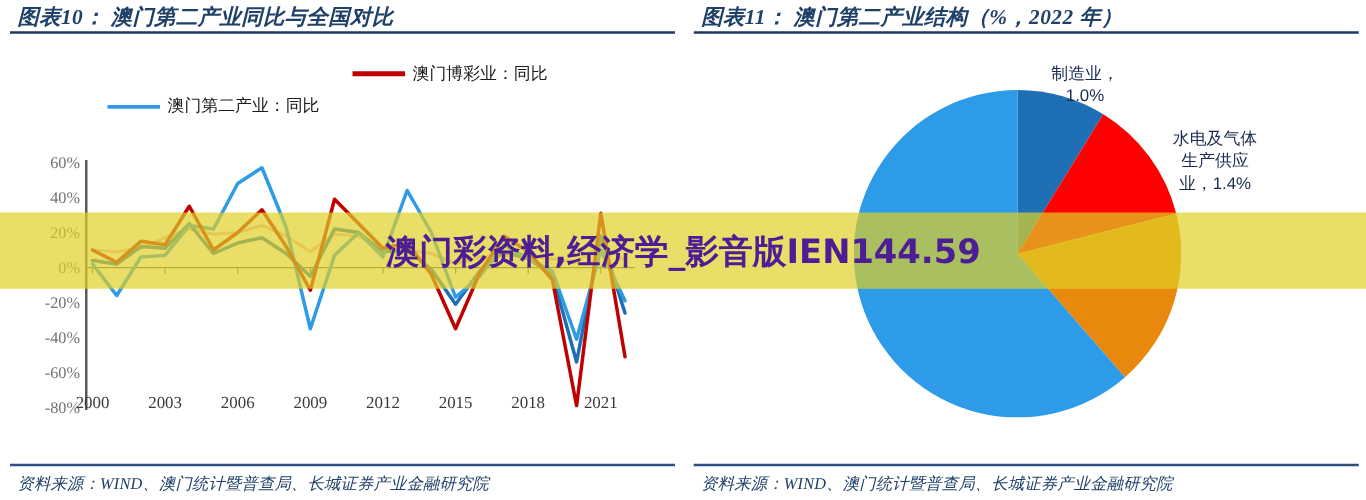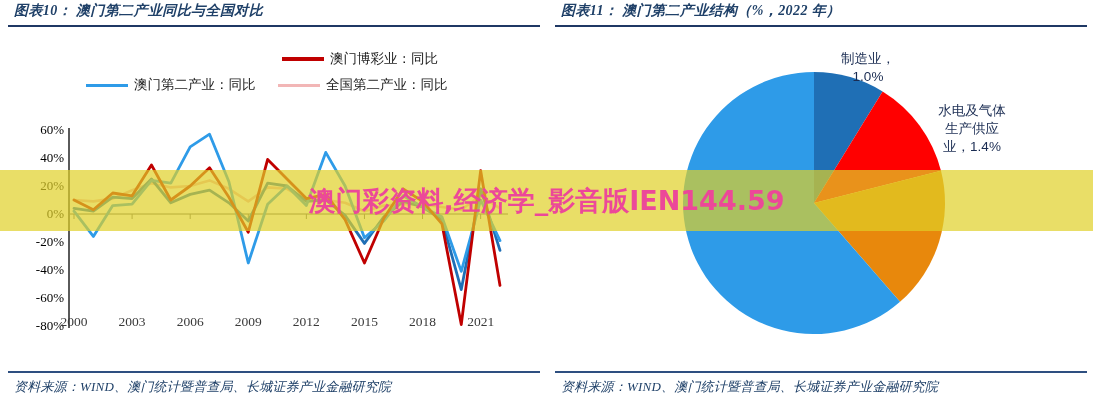--- a/index.html
+++ b/index.html
@@ -14,21 +14,21 @@
 
   
   .panel{position:absolute;top:0;height:400px;}
   #panel-left{left:0;width:546px;}
   #panel-right{left:547px;width:546px;}
 
   .panel-title{
     position:absolute;top:2px;left:14px;right:8px;
     font-family:"Liberation Serif",serif;
     font-style:italic;font-weight:bold;
-    font-size:14px;color:#1F4068;
+    font-size:17px;color:#1F4068;
     letter-spacing:.4px;white-space:nowrap;
   }
   .rule-top{
     position:absolute;left:8px;right:6px;top:25px;
     height:2px;background:#1F3864;
   }
   .rule-bottom{
     position:absolute;left:8px;right:6px;top:371px;
     height:1.5px;background:#2E4F80;
   }
@@ -55,21 +55,21 @@
   #lg-gdp{left:0;}
   #lg-gaming{left:210px;}
   #lg-secondary{left:14px;justify-content:center;}
   #lg-national{left:206px;}
 
   
   .plot{position:absolute;left:68px;top:130px;width:440px;height:196px;}
   .ylabels{position:absolute;left:10px;top:122px;width:54px;height:212px;}
   .ylab{
     position:absolute;right:0;width:54px;text-align:right;
-    font-family:"Liberation Serif",serif;font-size:13px;color:#000000;
+    font-family:"Liberation Serif",serif;font-size:13px;color:#737373;
     transform:translateY(-50%);
   }
   .xlabels{position:absolute;left:40px;top:314px;width:480px;height:22px;}
   .xlab{
     position:absolute;width:52px;text-align:center;
     font-family:"Liberation Serif",serif;font-size:13.5px;color:#3a3a3a;
     transform:translateX(-50%);
   }
   .axis-v{position:absolute;left:68px;top:128px;width:1.6px;height:200px;background:#5a5a5a;}
 
@@ -87,21 +87,21 @@
   
   .wm-band{
     position:absolute;left:0;top:170px;width:1093px;height:61px;
     background:rgba(224,208,38,0.70);
     pointer-events:none;
   }
   .wm-text{
     position:absolute;left:0;top:170px;width:1093px;height:61px;
     display:flex;align-items:center;justify-content:center;
     font-family:"DejaVu Sans",sans-serif;
-    font-weight:bold;font-size:27px;color:#ec4899;
+    font-weight:bold;font-size:27px;color:#4c1d95;
     letter-spacing:0px;white-space:nowrap;
     pointer-events:none;
   }
 </style>
 </head>
 <body>
 
 <div class="page">
 
   <div class="panel" id="panel-left">
@@ -113,24 +113,20 @@
       <div class="legend-row r1">
         <div class="legend-item" id="lg-gaming">
           <span class="swatch" style="background:#C00000;height:4px;"></span>
           <span class="ltext">澳门博彩业：同比</span>
         </div>
       </div>
       <div class="legend-row r2">
         <div class="legend-item" id="lg-secondary">
           <span class="swatch" style="background:#2E9BE8;"></span>
           <span class="ltext">澳门第二产业：同比</span>
-        </div>
-        <div class="legend-item" id="lg-national">
-          <span class="swatch" style="background:#F2B6B6;"></span>
-          <span class="ltext">全国第二产业：同比</span>
         </div>
       </div>
     </div>
 
     <div class="ylabels">
         <div class="ylab" style="top: 8px;">60%</div>
         <div class="ylab" style="top: 36px;">40%</div>
         <div class="ylab" style="top: 64px;">20%</div>
         <div class="ylab" style="top: 92px;">0%</div>
         <div class="ylab" style="top: 120px;">-20%</div>

